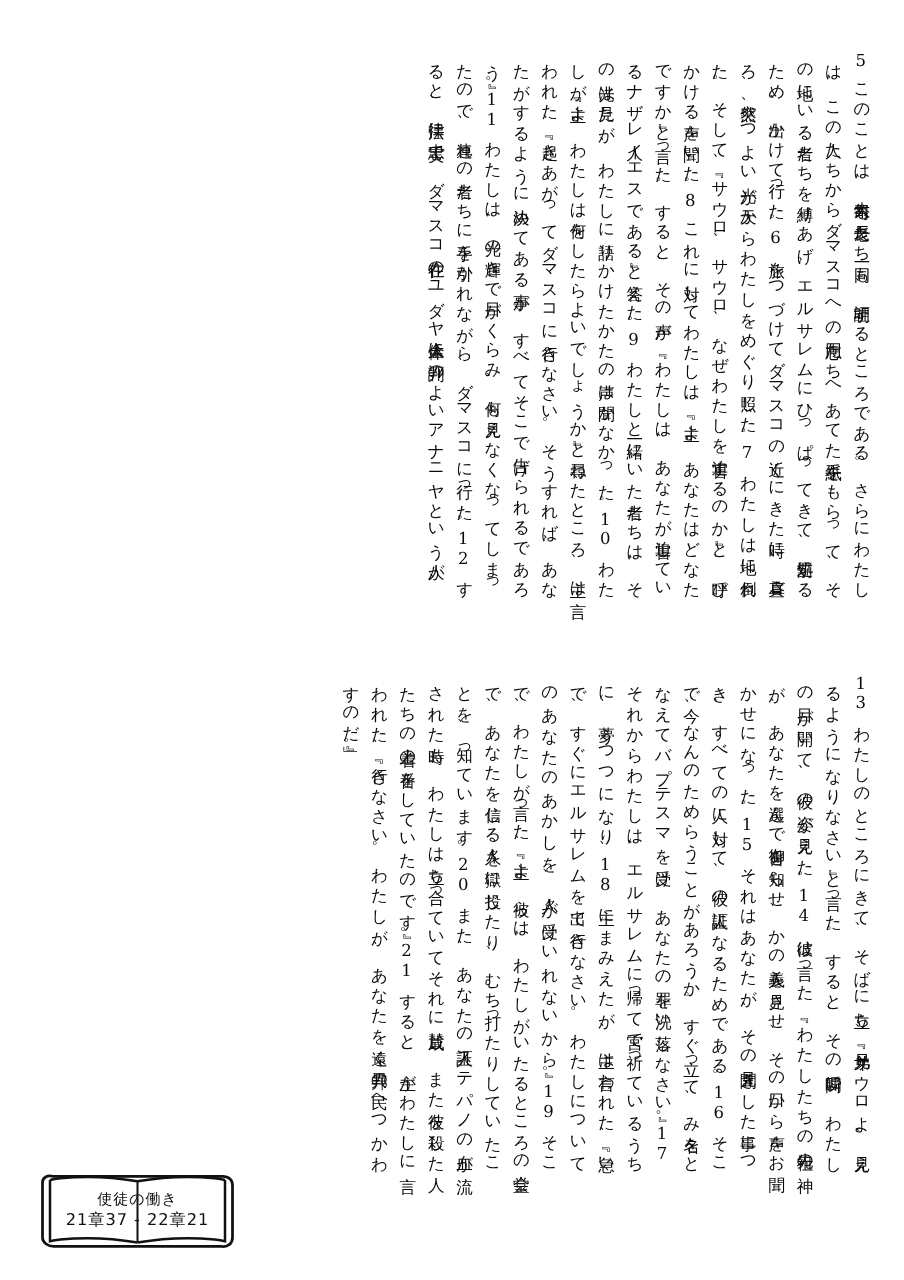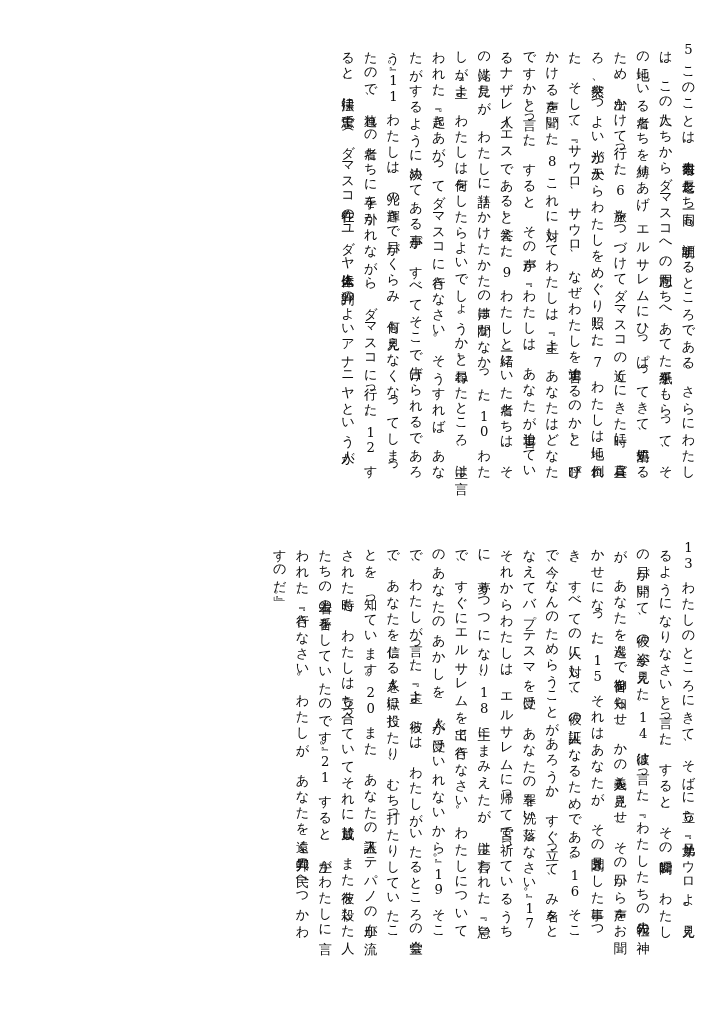--- a/index.html
+++ b/index.html
@@ -94,14 +94,27 @@
 </style>
 </head>
 <body>
 
 <div class="page">
 
   <div class="vblock" id="upper-block"><p><span>5</span><span>このことは、大祭司も長老たち一同も、証明するところである。さらにわたしは、この人たちからダマスコへの同志たちへあてた手紙をもらって、その地にいる者たちを縛りあげ、エルサレムにひっぱってきて、処罰するため、出かけて行った。</span></p><p><span>6</span><span>旅をつづけてダマスコの近くにきた時に、真昼ごろ、突然、つよい光が天からわたしをめぐり照した。</span></p><p><span>7</span><span>わたしは地に倒れた。そして、『サウロ、サウロ、なぜわたしを迫害するのか』と、呼びかける声を聞いた。</span></p><p><span>8</span><span>これに対してわたしは、『主よ、あなたはどなたですか』と言った。すると、その声が、『わたしは、あなたが迫害しているナザレ人イエスである』と答えた。</span></p><p><span>9</span><span>わたしと一緒にいた者たちは、その光は見たが、わたしに語りかけたかたの声は聞かなかった。</span></p><p><span>10</span><span>わたしが『主よ、わたしは何をしたらよいでしょうか』と尋ねたところ、主は言われた、『起きあがってダマスコに行きなさい。そうすれば、あなたがするように決めてある事が、すべてそこで告げられるであろう』。</span></p><p><span>11</span><span>わたしは、光の輝きで目がくらみ、何も見えなくなってしまったので、連れの者たちに手を引かれながら、ダマスコに行った。</span></p><p><span>12</span><span>すると、律法に忠実で、ダマスコ在住のユダヤ人全体に評判のよいアナニヤという人が、</span></p></div>
 
   <div class="vblock" id="lower-block"><p><span>13</span><span>わたしのところにきて、そばに立ち、『兄弟サウロよ、見えるようになりなさい』と言った。すると、その瞬間に、わたしの目が開いて、彼の姿が見えた。</span></p><p><span>14</span><span>彼は言った、『わたしたちの先祖の神が、あなたを選んで御旨を知らせ、かの義人を見させ、その口から声をお聞かせになった。</span></p><p><span>15</span><span>それはあなたが、その見聞きした事につき、すべての人に対して、彼の証人になるためである。</span></p><p><span>16</span><span>そこで今、なんのためらうことがあろうか。すぐ立って、み名をとなえてバプテスマを受け、あなたの罪を洗い落しなさい』。</span></p><p><span>17</span><span>それからわたしは、エルサレムに帰って宮で祈っているうちに、夢うつつになり、</span></p><p><span>18</span><span>主にまみえたが、主は言われた、『急いで、すぐにエルサレムを出て行きなさい。わたしについてのあなたのあかしを、人々が受けいれないから』。</span></p><p><span>19</span><span>そこで、わたしが言った、『主よ、彼らは、わたしがいたるところの会堂で、あなたを信じる人々を獄に投じたり、むち打ったりしていたことを、知っています。</span></p><p><span>20</span><span>また、あなたの証人ステパノの血が流された時も、わたしは立ち合っていてそれに賛成し、また彼を殺した人たちの上着の番をしていたのです』。</span></p><p><span>21</span><span>すると、主がわたしに言われた、『行きなさい。わたしが、あなたを遠く異邦の民へつかわすのだ』」。</span></p></div>
 
+  <div id="reference-tag">
+    <svg width="164" height="66" viewBox="0 0 164 66">
+      <path d="M6 10 C6 6, 10 4, 14 5 L150 5 C155 5, 158 8, 158 12 L158 54 C158 59, 154 62, 149 61 L15 61 C10 61, 6 58, 6 54 Z" fill="#ffffff" stroke="#111111" stroke-width="2.2"></path>
+      <path d="M12 8 C12 8, 40 2, 82 9 C124 2, 152 8, 152 8" fill="none" stroke="#111111" stroke-width="2"></path>
+      <path d="M82 9 L82 58" fill="none" stroke="#111111" stroke-width="1.6"></path>
+      <path d="M12 8 L12 57 C12 57, 40 51, 82 58" fill="none" stroke="#111111" stroke-width="2"></path>
+      <path d="M152 8 L152 57 C152 57, 124 51, 82 58" fill="none" stroke="#111111" stroke-width="2"></path>
+    </svg>
+    <div class="ref-text">
+      <span class="ref-line1">使徒の働き</span>
+      <span class="ref-line2">21章37 - 22章21</span>
+    </div>
+  </div>
 
 </div>
 
 </body></html>

